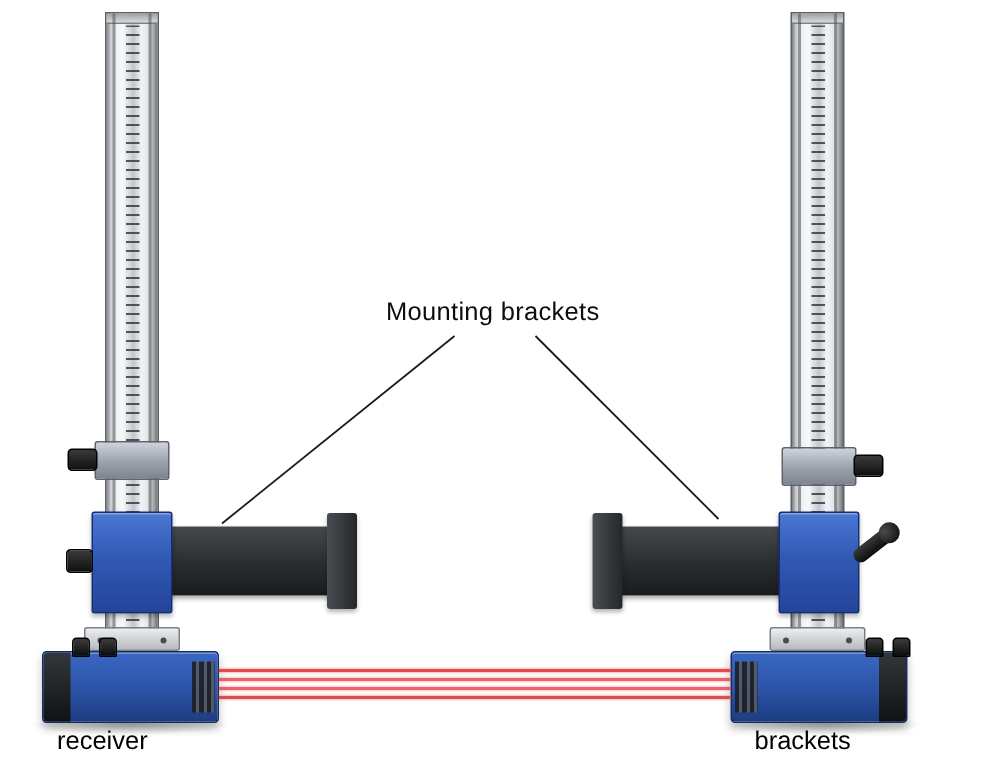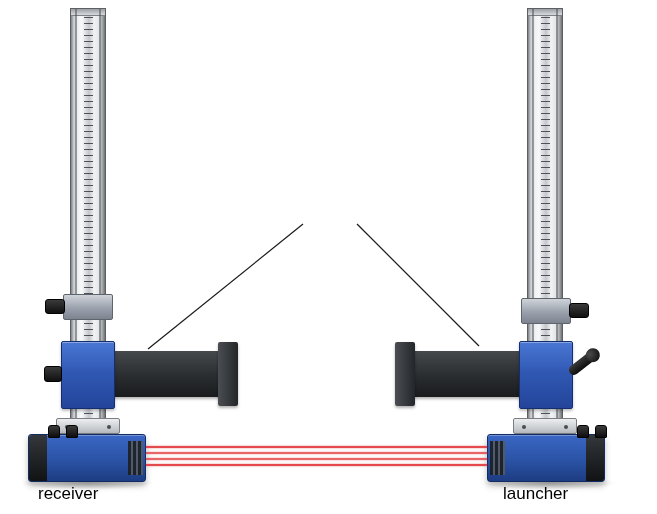--- a/index.html
+++ b/index.html
@@ -176,17 +176,18 @@
     <div class="beam" style="top:6px;opacity:.85;"></div>
     <div class="beam" style="top:12px;opacity:.85;"></div>
     <div class="beam" style="top:18px;"></div>
   </div>
 
   <svg class="pointer-svg" width="657" height="514" viewBox="0 0 657 514">
     <line x1="303" y1="224" x2="148" y2="349" stroke="#1a1a1a" stroke-width="1.2"></line>
     <line x1="357" y1="224" x2="479" y2="346" stroke="#1a1a1a" stroke-width="1.2"></line>
   </svg>
 
+  <div class="ann-label">Mounting brackets</div>
 
   <div class="cap-label" style="left:38px;">receiver</div>
-  <div class="cap-label" style="left:503px;">launcher</div>
+  <div class="cap-label" style="left:503px;">brackets</div>
 
 </div>
 
 </body></html>

